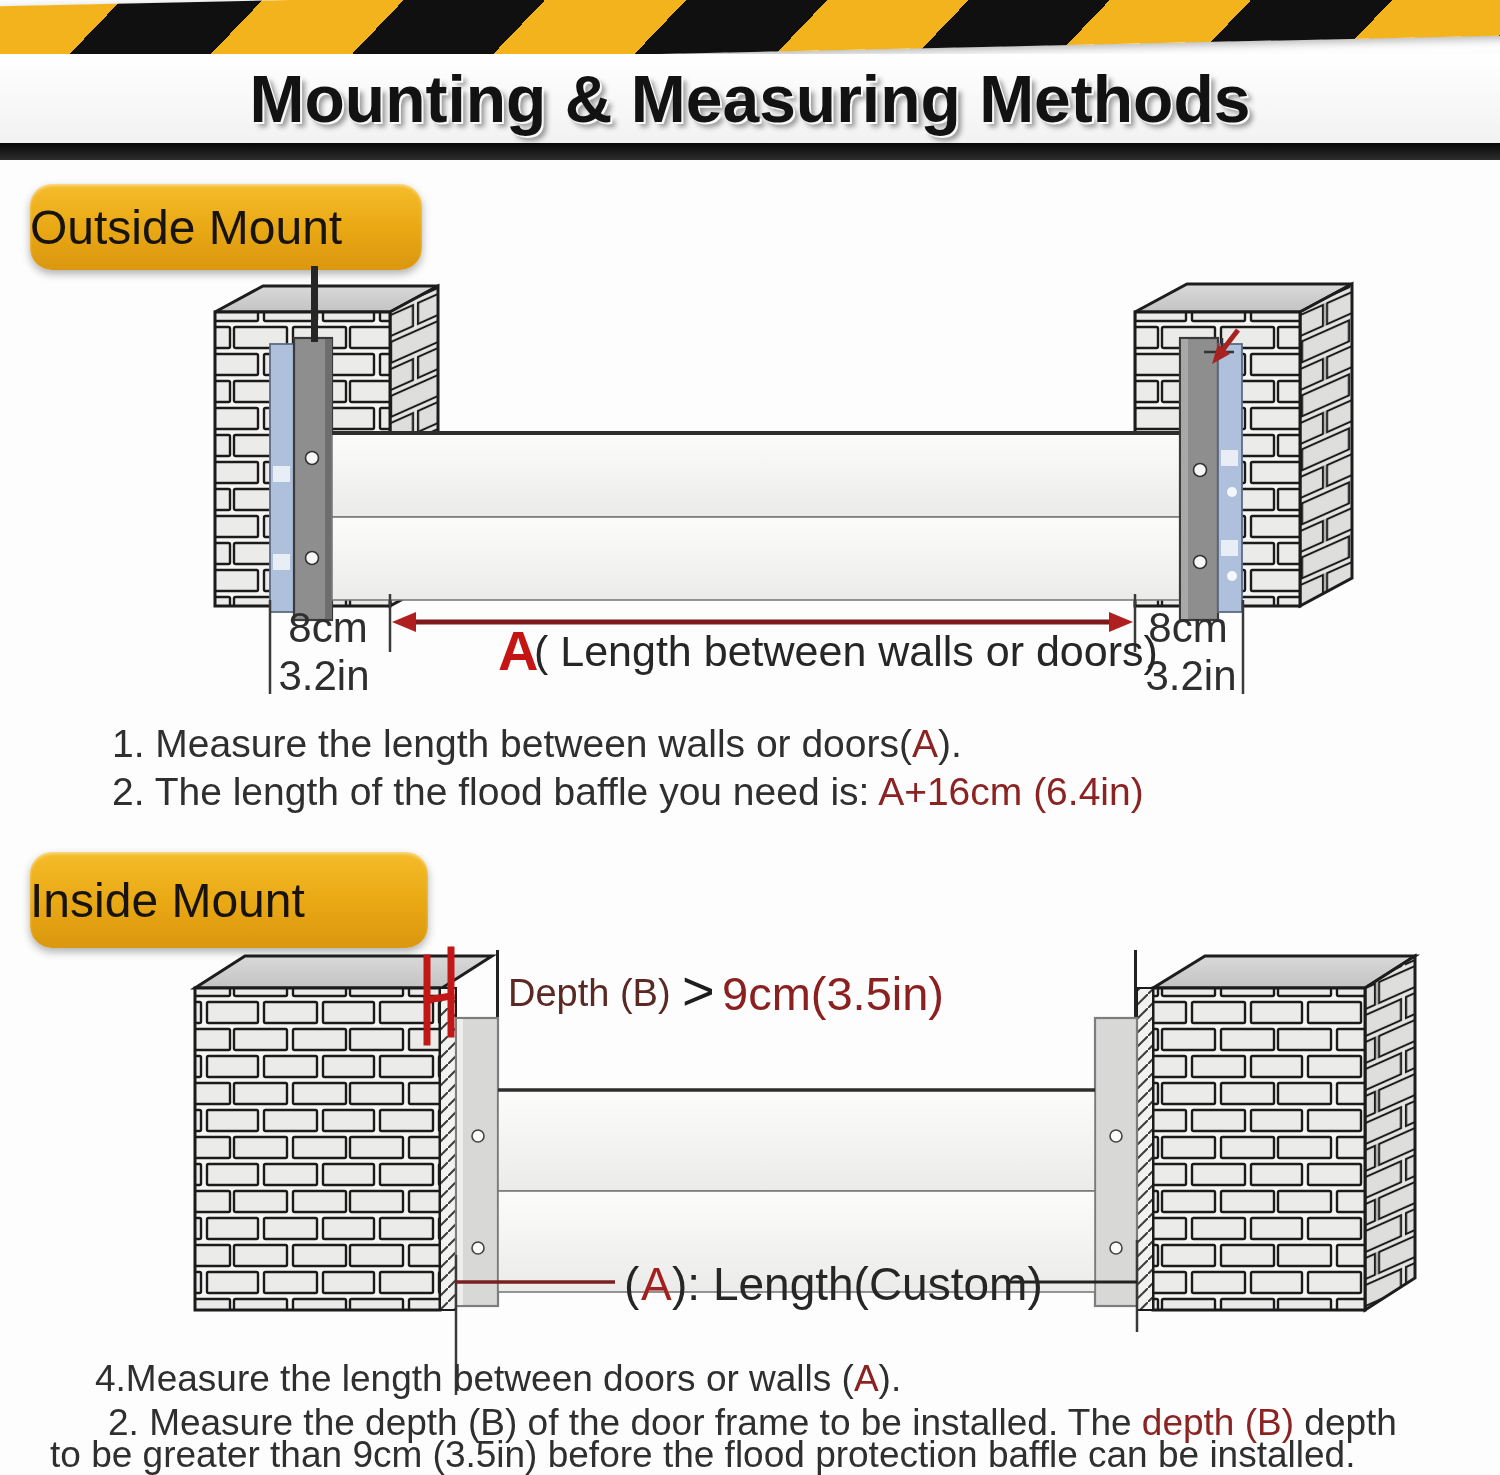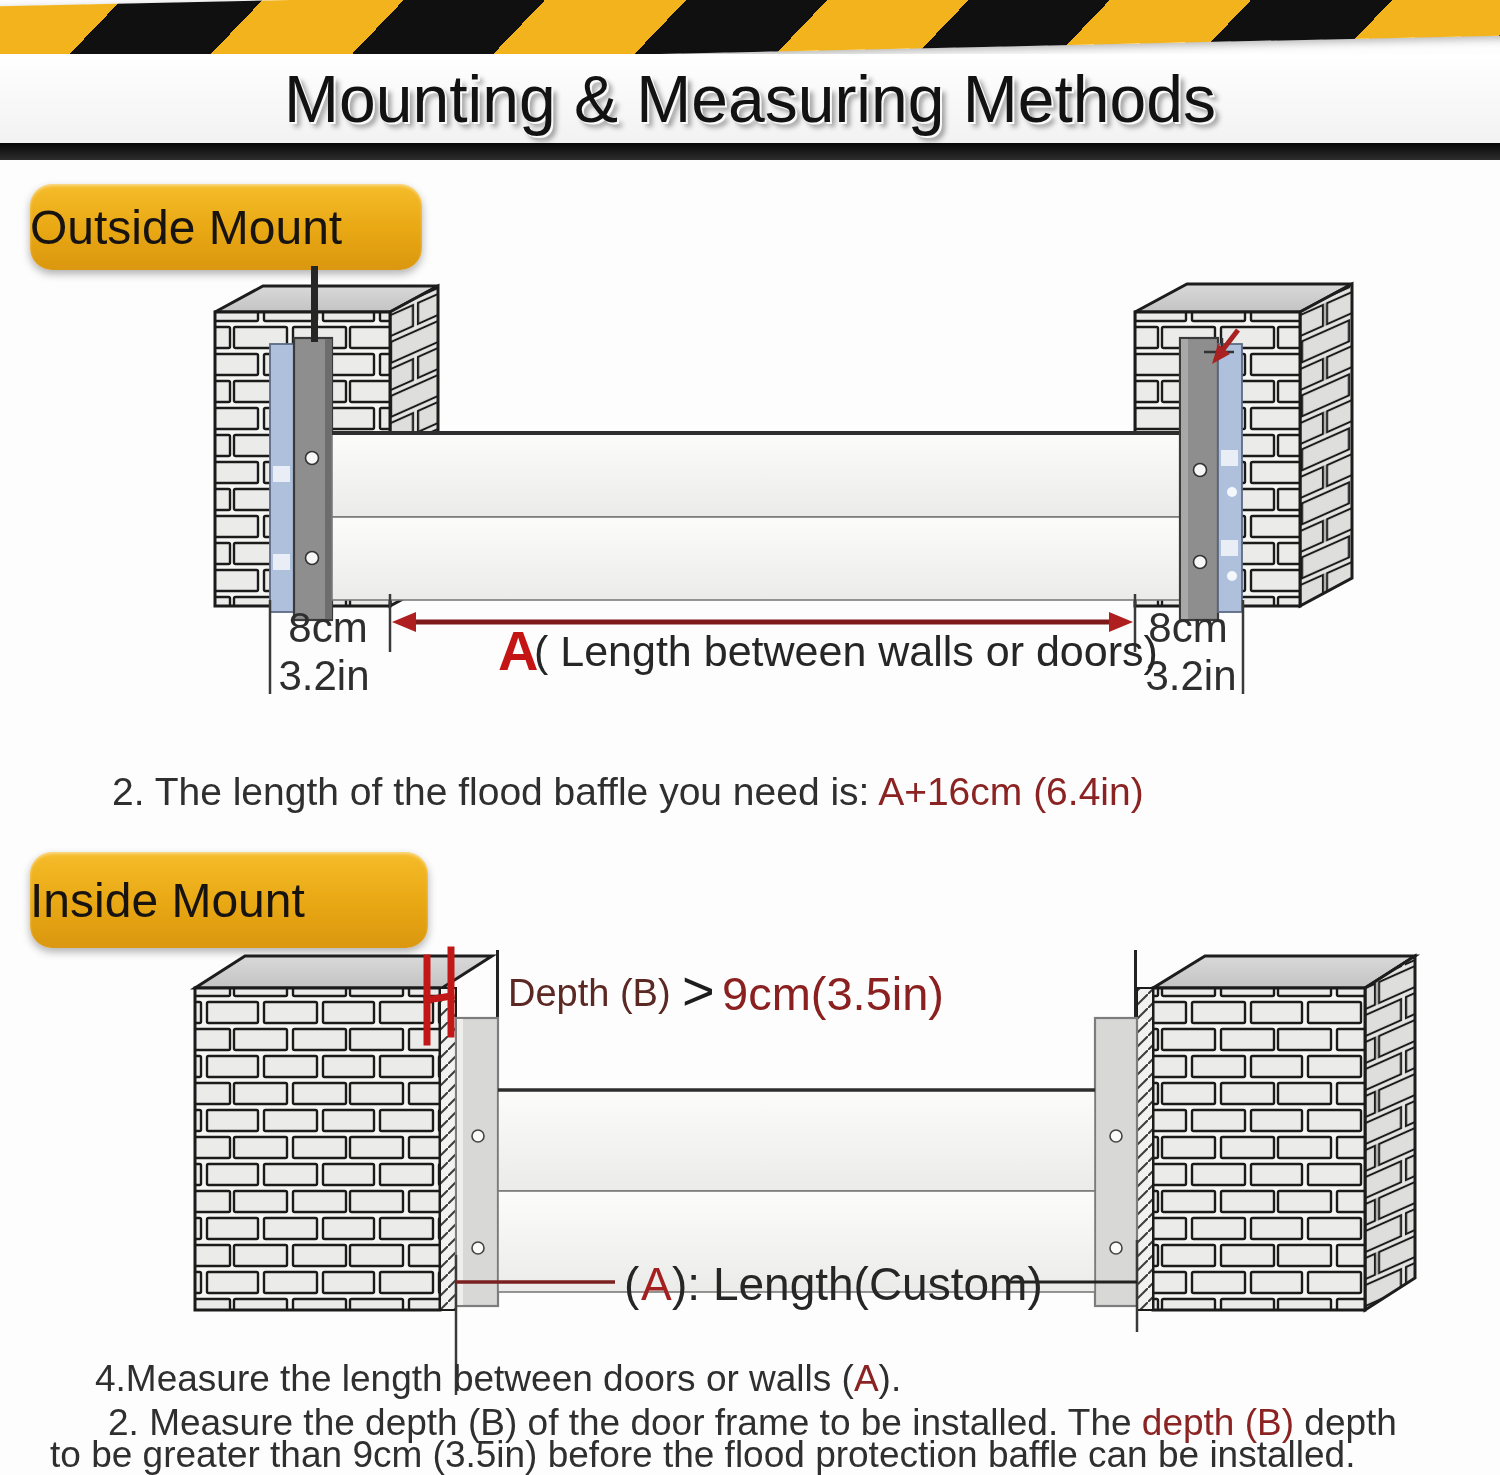--- a/index.html
+++ b/index.html
@@ -7,21 +7,21 @@
         font-family:"Liberation Sans",sans-serif}
 
   
   .hazard{position:absolute;left:-26px;top:-10px;width:1552px;height:62px;
           transform:rotate(-1.25deg);
           background:repeating-linear-gradient(135deg,#f3b31c 0 102px,#101010 102px 204px);
           box-shadow:0 3px 8px rgba(0,0,0,.28)}
   .titlewrap{position:absolute;left:0;top:54px;width:1500px;height:89px;display:flex;
              align-items:center;justify-content:center;
              background:linear-gradient(180deg,#ffffff,#f2f2f2)}
-  .title{margin:16px;font-size:66px;font-weight:400;color:#121212;letter-spacing:0;
+  .title{margin:16px;font-size:66px;font-weight:700;color:#121212;letter-spacing:0;
          text-shadow:2px 2px 0 rgba(255,255,255,.92), 5px 5px 5px rgba(40,40,40,.45)}
   .bar{position:absolute;left:0;top:143px;width:1500px;height:17px;
        background:linear-gradient(180deg,#070707,#2d2d2d)}
 
   
   .badge{position:absolute;display:flex;align-items:center;
          background:linear-gradient(180deg,#f6bc2a,#e8a713 55%,#da9710);
          border-radius:22px;font-size:48px;color:#171310;
          box-shadow:0 4px 9px rgba(0,0,0,.30), inset 0 2px 3px rgba(255,255,255,.45)}
   #badge-outside{left:30px;top:184px;width:392px;height:86px}
@@ -206,20 +206,23 @@
         <line x1="1137" y1="1240" x2="1137" y2="1332" stroke="#3a3a3a" stroke-width="2.5"></line>
         <line x1="456" y1="1282" x2="615" y2="1282" stroke="#7a2020" stroke-width="3.5"></line>
         <line x1="1010" y1="1282" x2="1137" y2="1282" stroke="#222" stroke-width="3"></line>
       </g>
       <text x="624" y="1300" font-size="46" fill="#262626">(</text>
       <text x="641" y="1300" font-size="46" fill="#a32020">A</text>
       <text x="672" y="1300" font-size="46" fill="#262626">): Length(Custom)</text>
     </g>
   </svg>
 
+  <div class="steps fs-top" style="left:112px;top:722px">
+    <span>1. Measure the length between walls or doors(</span><span class="red">A</span><span>).</span>
+  </div>
   <div class="steps fs-top" style="left:112px;top:770px">
     <span>2. The length of the flood baffle you need is: </span><span class="red">A+16cm (6.4in)</span>
   </div>
 
   <div class="steps fs-bot" style="left:95px;top:1358px">
     <span>4.Measure the length between doors or walls (</span><span class="red">A</span><span>).</span>
   </div>
   <div class="steps fs-bot" style="left:108px;top:1402px">
     <span>2. Measure the depth (B) of the door frame to be installed. The </span><span class="red">depth (B)</span><span> depth</span>
   </div>

